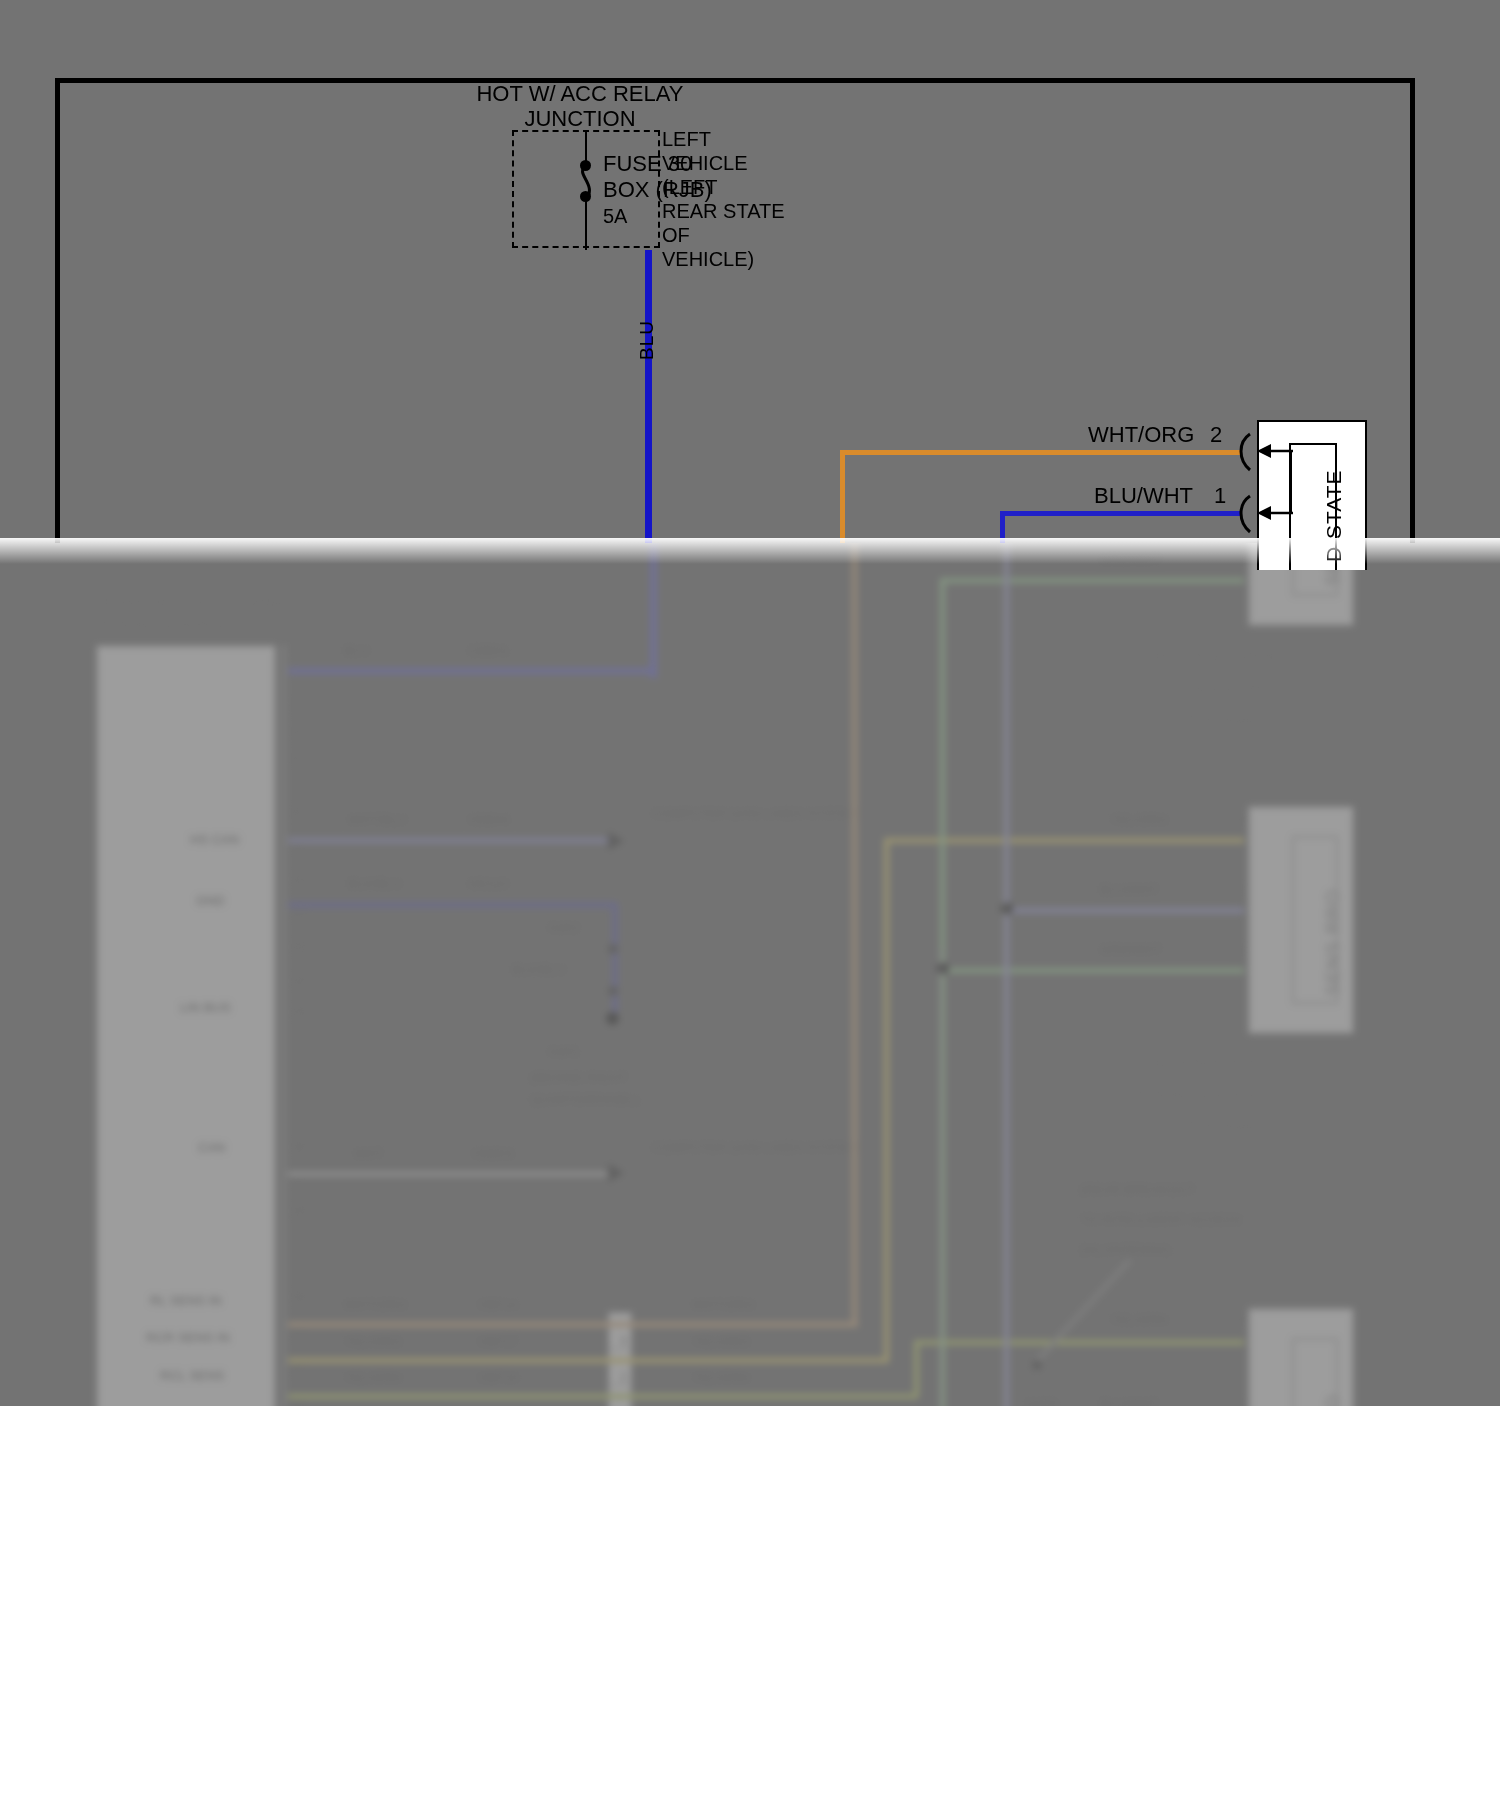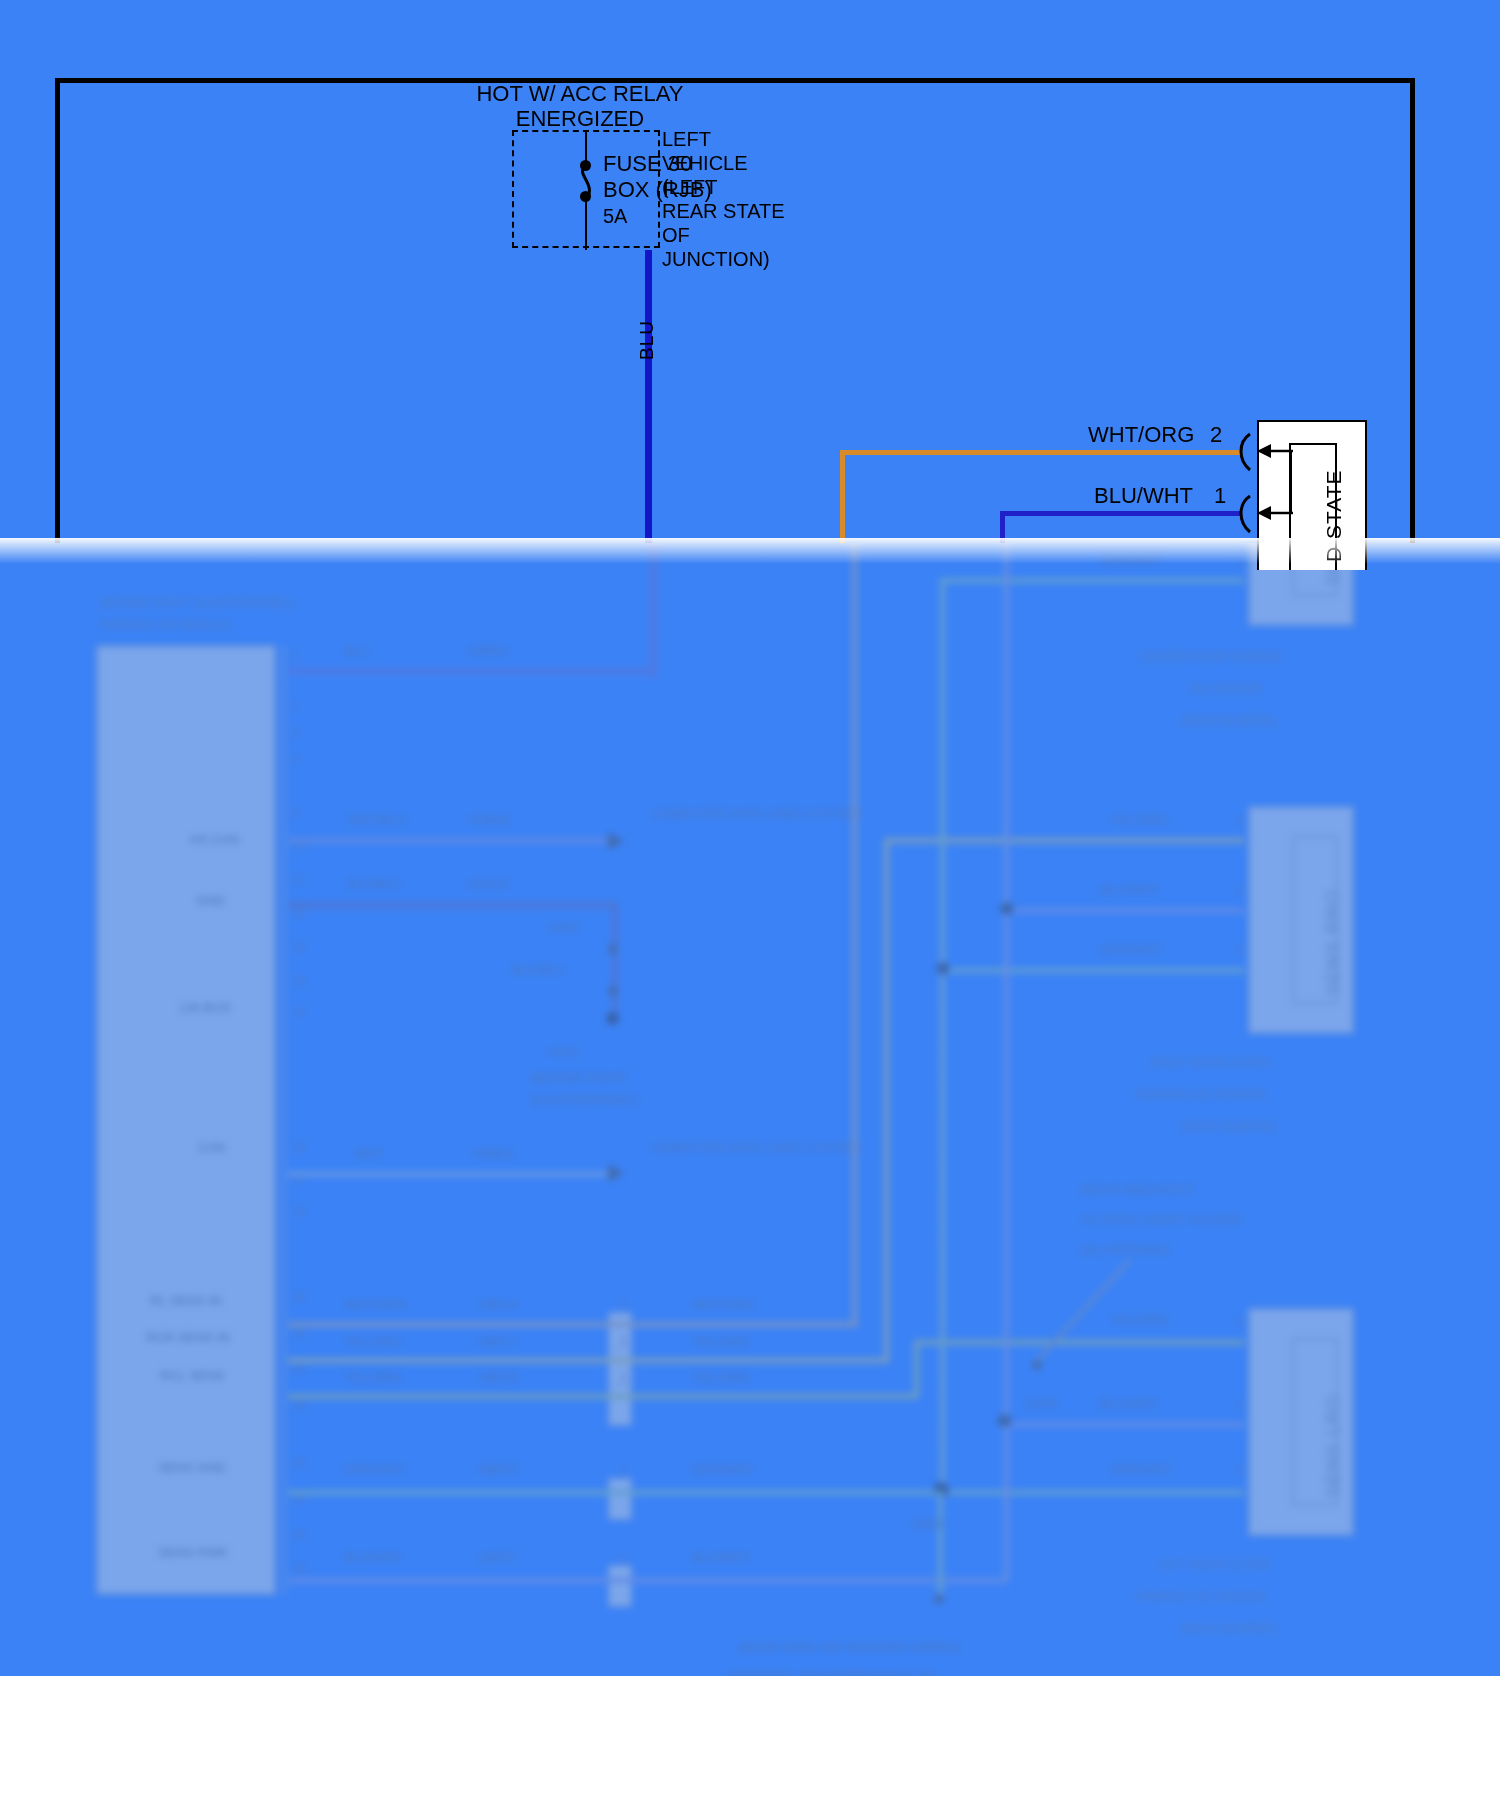--- a/index.html
+++ b/index.html
@@ -1,18 +1,18 @@
 <!DOCTYPE html>
 <html><head>
 <meta charset="utf-8">
 <style>
   html,body{margin:0;padding:0;background:#ffffff;}
   body{font-family:"Liberation Sans",sans-serif;}
 
-  #page{position:relative;width:1500px;height:1676px;background:#3b82f6;overflow:hidden;text-decoration:underline;}
+  #page{position:relative;width:1500px;height:1406px;background:#737373;overflow:hidden;text-decoration:underline;}
 
   
   .sharp{position:absolute;left:0;top:0;width:1500px;height:1814px;}
 
   
   #blurwrap{position:absolute;left:0;top:543px;width:1500px;height:1271px;
             overflow:hidden;}
   #blurinner{position:absolute;left:0;top:-543px;width:1500px;height:1814px;
              filter:blur(3.6px) opacity(0.40) contrast(0.72);}
 
@@ -253,42 +253,42 @@
     </div>
   </div>
 
   <div class="sharp">
 
     <div style="position:absolute;left:55px;top:78px;width:1360px;height:5px;background:#000;"></div>
     <div style="position:absolute;left:55px;top:78px;width:5px;height:465px;background:#000;"></div>
     <div style="position:absolute;left:1410px;top:78px;width:5px;height:465px;background:#000;"></div>
 
     <div class="lbl t22 ctr" style="left:400px;top:82px;width:360px;">HOT W/ ACC RELAY</div>
-    <div class="lbl t22 ctr" style="left:400px;top:107px;width:360px;">ENERGIZED</div>
+    <div class="lbl t22 ctr" style="left:400px;top:107px;width:360px;">JUNCTION</div>
 
     <div id="fusebox"></div>
 
     <div class="vline" style="left:585px;top:130px;height:35px;"></div>
     <div class="node" style="left:580px;top:160px;"></div>
     <svg style="position:absolute;left:570px;top:166px;width:30px;height:36px;">
       <path d="M16 0 C 4 8, 28 18, 16 34" stroke="#000" stroke-width="3" fill="none"></path>
     </svg>
     <div class="node" style="left:580px;top:191px;"></div>
     <div class="vline" style="left:585px;top:200px;height:50px;"></div>
 
     <div class="lbl t22" style="left:603px;top:152px;">FUSE 30</div>
     <div class="lbl t22" style="left:603px;top:178px;">BOX (RJB)</div>
     <div class="lbl t20" style="left:603px;top:205px;">5A</div>
 
     <div class="lbl t20" style="left:662px;top:128px;">LEFT</div>
     <div class="lbl t20" style="left:662px;top:152px;">VEHICLE</div>
     <div class="lbl t20" style="left:662px;top:176px;">(LEFT</div>
     <div class="lbl t20" style="left:662px;top:200px;">REAR STATE</div>
     <div class="lbl t20" style="left:662px;top:224px;">OF</div>
-    <div class="lbl t20" style="left:662px;top:248px;">JUNCTION)</div>
+    <div class="lbl t20" style="left:662px;top:248px;">VEHICLE)</div>
 
     <div class="wire" style="left:645px;top:250px;width:7px;height:293px;background:#1414c8;"></div>
     <div class="vtext t22" style="left:636px;top:360px;">BLU</div>
 
     <div class="wire" style="left:840px;top:450px;width:400px;height:5px;background:#d98b2b;"></div>
     <div class="wire" style="left:840px;top:450px;width:5px;height:93px;background:#d98b2b;"></div>
     <div class="lbl t22" style="left:1088px;top:423px;">WHT/ORG</div>
     <div class="lbl t22" style="left:1210px;top:423px;">2</div>
 
     <div class="wire" style="left:1000px;top:511px;width:240px;height:5px;background:#2020c8;"></div>

